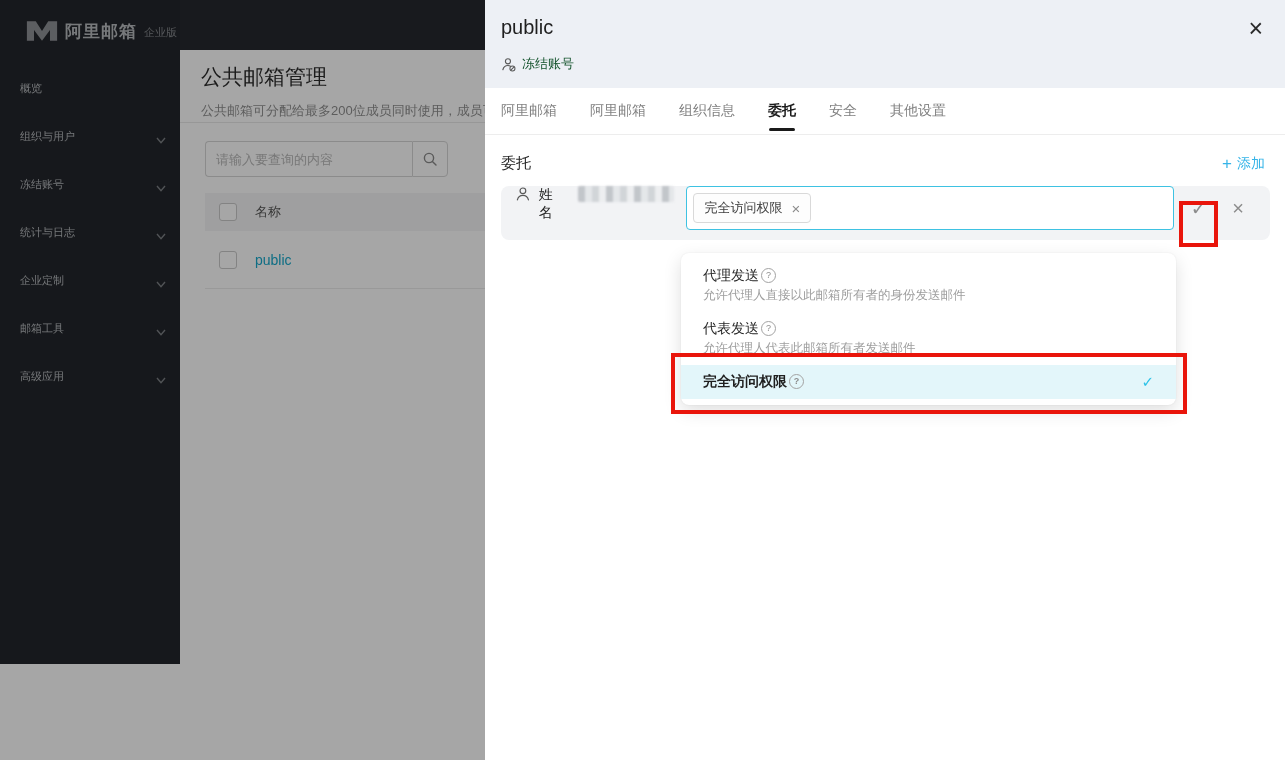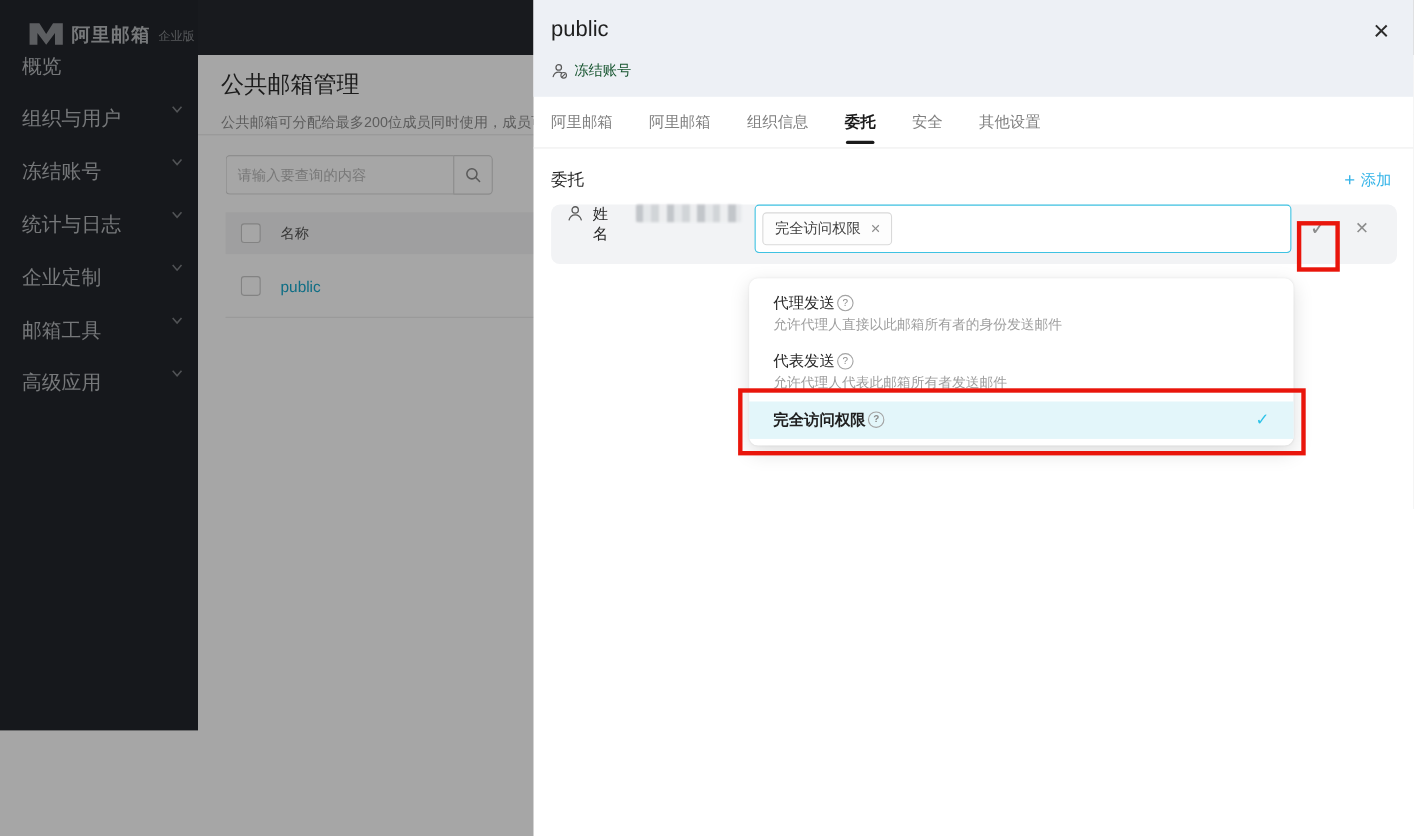--- a/index.html
+++ b/index.html
@@ -6,22 +6,22 @@
   body{font-family:"Liberation Sans","DejaVu Sans",sans-serif;}
   .stage{position:relative;width:1285px;height:760px;overflow:hidden;background:#fff;}
 
   
   .sidebar{position:absolute;left:0;top:0;width:180px;height:664px;background:#23262b;z-index:1;}
   .logo{display:flex;align-items:center;gap:7px;padding:14px 0 0 26px;height:34px;}
   .logo svg{flex:none;}
   .brand{font-size:17px;font-weight:bold;color:#b7babe;letter-spacing:1px;}
   .edition{font-size:11px;color:#85888d;margin-top:3px;}
   .nav{position:absolute;top:48px;left:0;right:0;}
-  .nav-item{height:48px;display:flex;align-items:flex-start;justify-content:space-between;
-    padding:0 14px 0 20px;color:#b5b8bc;font-size:18px;cursor:pointer;}
+  .nav-item{height:48px;display:flex;align-items:flex-end;justify-content:space-between;
+    padding:0 14px 0 20px;color:#b5b8bc;font-size:11px;cursor:pointer;}
   .nav-item .chev{color:#7d8085;}
 
   .topbar{position:absolute;left:180px;top:0;right:0;height:50px;background:#26292f;z-index:1;}
   .content{position:absolute;left:180px;top:50px;width:1105px;bottom:0;background:#fff;z-index:1;}
   .page-head{padding:13px 0 0 21px;height:59px;border-bottom:1px solid #e9e9e9;}
   .page-title{margin:0;font-size:21px;font-weight:500;color:#2b2b2b;}
   .page-subtitle{margin:11px 0 0 0;font-size:13px;color:#8f8f8f;white-space:nowrap;}
   .toolbar{margin:18px 0 0 25px;display:flex;}
   .search-input{width:207px;height:36px;box-sizing:border-box;border:1px solid #d6d6d6;
     border-right:none;border-radius:4px 0 0 4px;padding:0 10px;font-size:13px;color:#333;outline:none;}

